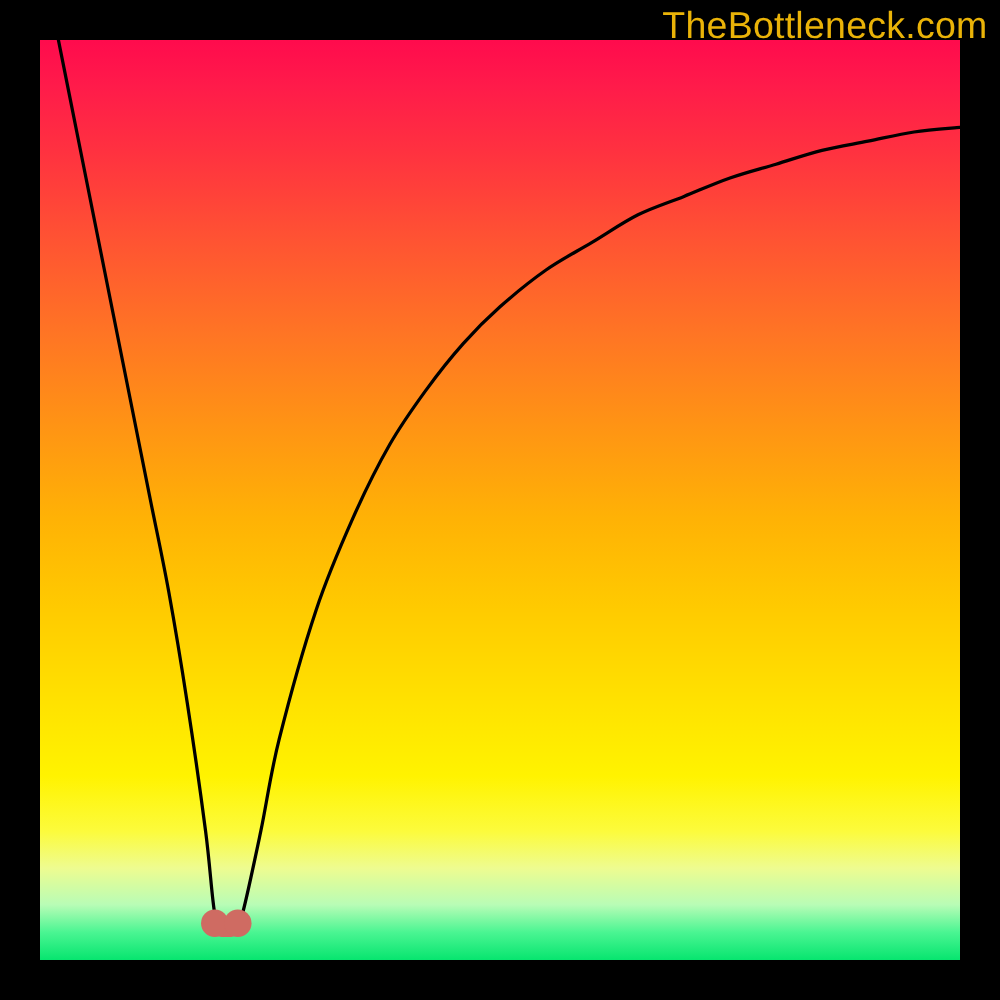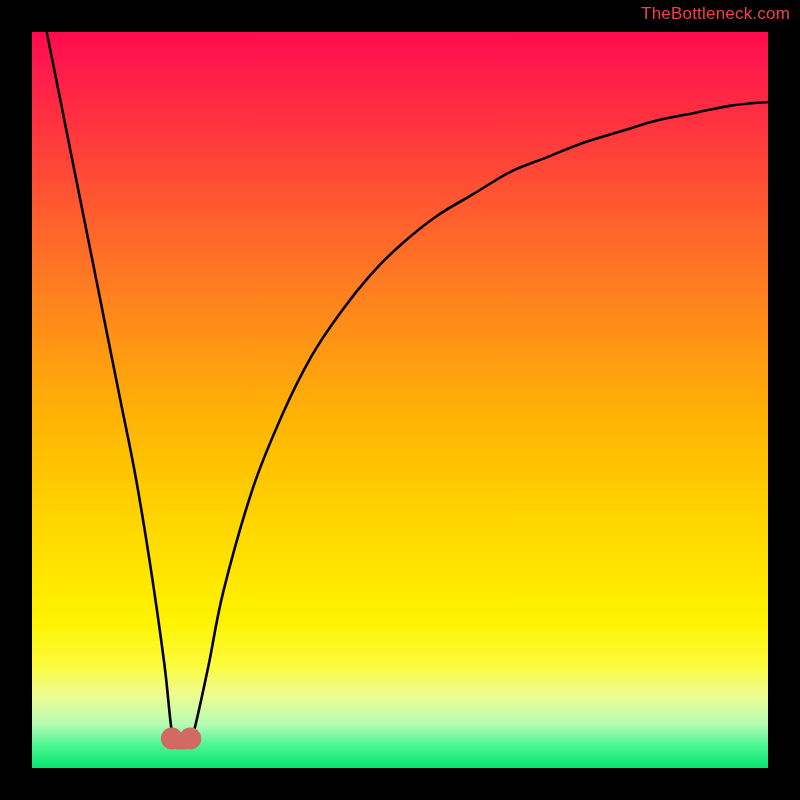--- a/index.html
+++ b/index.html
@@ -7,22 +7,22 @@
     width: 800px;
     height: 800px;
     background: #000;
     position: relative;
     font-family: Arial, sans-serif;
   }
   .watermark {
     position: absolute;
     top: 4px;
     right: 10px;
-    color: #ef4444;
-    font-size: 17px;
+    color: #eab308;
+    font-size: 30px;
     font-weight: 400;
     z-index: 10;
     letter-spacing: 0.2px;
   }
   .plot-area {
     position: absolute;
     left: 32px;
     top: 32px;
     width: 736px;
     height: 736px;

